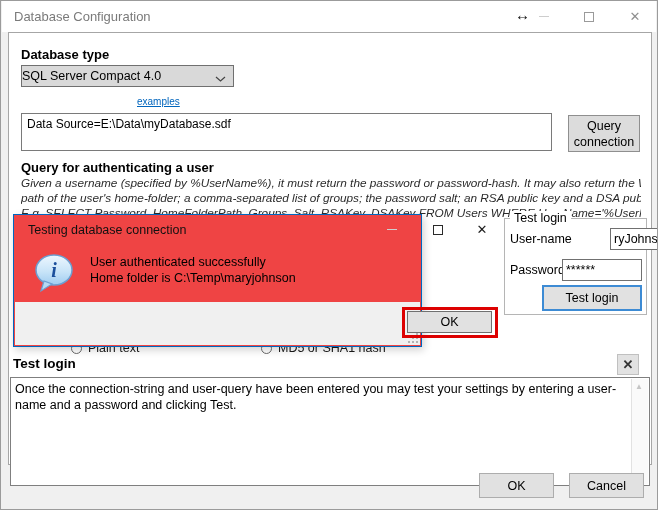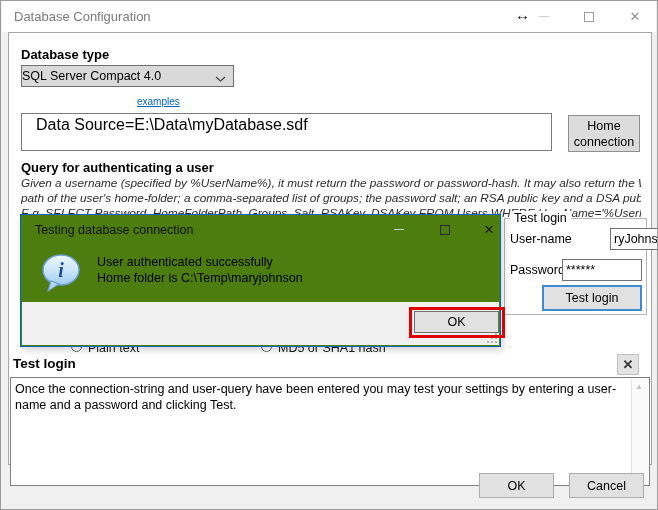--- a/index.html
+++ b/index.html
@@ -19,44 +19,44 @@
   .max-glyph { display:inline-block; width:10px; height:10px; border:1px solid #9a9a9a; }
   .x-glyph  { font-size:13px; color:#8f8f8f; }
   
   .panel { position:absolute; left:7px; top:31px; width:644px; height:433px; background:#ffffff; border:1px solid #a6a6a6; }
   .lbl-bold { position:absolute; font-size:13px; font-weight:bold; color:#000; }
   
   .dropdown { position:absolute; left:20px; top:64px; width:213px; height:22px; background:#d9d9d9; border:1px solid #707070; font-size:12.5px; color:#000; display:flex; align-items:center; }
   .dropdown .chev { position:absolute; right:7px; top:6px; }
   
   .link { position:absolute; font-size:10px; color:#0065bd; text-decoration:underline; cursor:pointer; }
-  .conn-input { position:absolute; left:20px; top:112px; width:531px; height:38px; background:#fff; border:1px solid #7a7a7a; font-size:16px; color:#000; padding:3px 14px; line-height:15px; }
+  .conn-input { position:absolute; left:20px; top:112px; width:531px; height:38px; background:#fff; border:1px solid #7a7a7a; font-size:12px; color:#000; padding:3px 5px; line-height:15px; }
   .btn-testconn { position:absolute; left:567px; top:114px; width:72px; height:37px; background:#dcdcdc; border:1px solid #8f8f8f; font-size:12.5px; color:#000; text-align:center; line-height:16px; padding-top:2px; cursor:pointer; }
   
   .desc { position:absolute; left:20px; top:175px; width:620px; font-size:11.8px; font-style:italic; color:#2b2b2b; line-height:14.8px; white-space:nowrap; overflow:hidden; }
   
-  .radio-row { position:absolute; top:340px; height:14px; z-index:1; display:flex; font-size:12.5px; color:#1a1a1a; }
+  .radio-row { position:absolute; top:340px; height:14px; z-index:1; display:flex; align-items:center; font-size:12.5px; color:#1a1a1a; }
   .radio-dot { display:inline-block; width:11px; height:11px; border:1px solid #6a6a6a; border-radius:50%; background:#fff; margin-right:6px; }
   
   .group { position:absolute; left:503px; top:217px; width:143px; height:97px; border:1px solid #b5b5b5; }
   .group-title { position:absolute; left:509px; top:210px; background:#fff; padding:0 4px; font-size:12.5px; color:#000; }
   .fld-lbl { position:absolute; font-size:12.5px; color:#000; }
   .fld-input { position:absolute; width:80px; height:22px; border:1px solid #707070; background:#fff; font-size:12.5px; color:#000; padding:0 3px; font-family:"Liberation Sans", sans-serif; }
   .btn-testlogin { position:absolute; left:541px; top:284px; width:100px; height:26px; background:#e1e1e1; border:2px solid #3d8bd4; font-size:12.5px; color:#000; cursor:pointer; }
   
   .bottom-heading { position:absolute; left:12px; top:355px; font-size:13.5px; font-weight:bold; color:#000; }
   .btn-close-panel { position:absolute; left:616px; top:353px; width:22px; height:21px; background:#e2e2e2; border:1px solid #c0c0c0; font-size:13px; font-weight:bold; color:#333; display:flex; align-items:center; justify-content:center; cursor:pointer; }
   .bottom-box { position:absolute; left:9px; top:376px; width:640px; height:109px; background:#fff; border:1px solid #7f7f7f; }
   .bottom-text { position:absolute; left:4px; top:3px; right:22px; font-size:12.5px; color:#000; line-height:16px; }
   .scroll-track { position:absolute; top:1px; right:1px; bottom:1px; width:17px; background:#fafafa; border-left:1px solid #e2e2e2; }
   .scroll-up { position:absolute; top:3px; left:3px; font-size:8px; color:#c5c5c5; }
   
   .btn-footer { position:absolute; top:472px; width:75px; height:25px; background:#e1e1e1; border:1px solid #adadad; font-size:12.5px; color:#000; cursor:pointer; }
   
-  .dialog { position:absolute; left:19px; top:213px; width:481px; height:133px; background:#4d7c0f; border:1px solid #0067c0; z-index:20; box-shadow:2px 3px 8px rgba(0,0,0,0.18); }
+  .dialog { position:absolute; left:12px; top:213px; width:409px; height:133px; background:#ef4444; border:1px solid #0067c0; z-index:20; box-shadow:2px 3px 8px rgba(0,0,0,0.18); }
   .dlg-title { position:absolute; left:14px; top:8px; font-size:12.5px; color:#111; }
   .dlg-ctrl { position:absolute; top:0; width:32px; height:29px; display:flex; align-items:center; justify-content:center; }
   .dlg-min { display:inline-block; width:10px; border-top:1px solid #cfcfcf; }
   .dlg-max { display:inline-block; width:10px; height:10px; border:1px solid #2a2a2a; }
   .dlg-x { font-size:13px; color:#1a1a1a; }
   .dlg-footer { position:absolute; left:1px; right:1px; bottom:1px; height:43px; background:#f0f0f0; }
   .dlg-msg { position:absolute; left:76px; font-size:12.5px; color:#000; }
   .red-annot { position:absolute; left:388px; top:92px; width:96px; height:31px; border:3px solid #dd0101; z-index:3; pointer-events:none; }
   .btn-dlg-ok { position:absolute; left:393px; top:96px; width:85px; height:22px; background:#e1e1e1; border:1px solid #707070; font-size:12.5px; color:#000; cursor:pointer; }
   .grip { position:absolute; right:3px; bottom:3px; width:12px; height:12px; }
@@ -92,21 +92,21 @@
       <svg width="11" height="8" viewBox="0 0 11 8">
           <polyline points="1,2 5.5,6 10,2" fill="none" stroke="#444" stroke-width="1.2"></polyline>
         </svg>
     </span>
   </div>
 
   <span class="link" style="left:136px; top:95px;">examples</span>
   <div class="conn-input">
     <span>Data Source=E:\Data\myDatabase.sdf</span>
   </div>
-  <div class="btn-testconn">Home connection</div>
+  <div class="btn-testconn">Query connection</div>
 
   <div class="lbl-bold" style="left:20px; top:159px;">Query for authenticating a user</div>
   <div class="desc" style="top:175px;">Given a username (specified by %UserName%), it must return the password or password-hash.  It may also return the Windows</div>
   <div class="desc" style="top:190px;">path of the user's home-folder; a comma-separated list of groups; the password salt; an RSA public key and a DSA public key.</div>
   <div class="desc" style="top:205px;">E.g. SELECT Password, HomeFolderPath, Groups, Salt, RSAKey, DSAKey FROM Users WHERE UserName='%UserName%'</div>
 
   <div class="radio-row" style="left:70px;">
     <span class="radio-dot"></span>
     <span>Plain text</span>
   </div>

